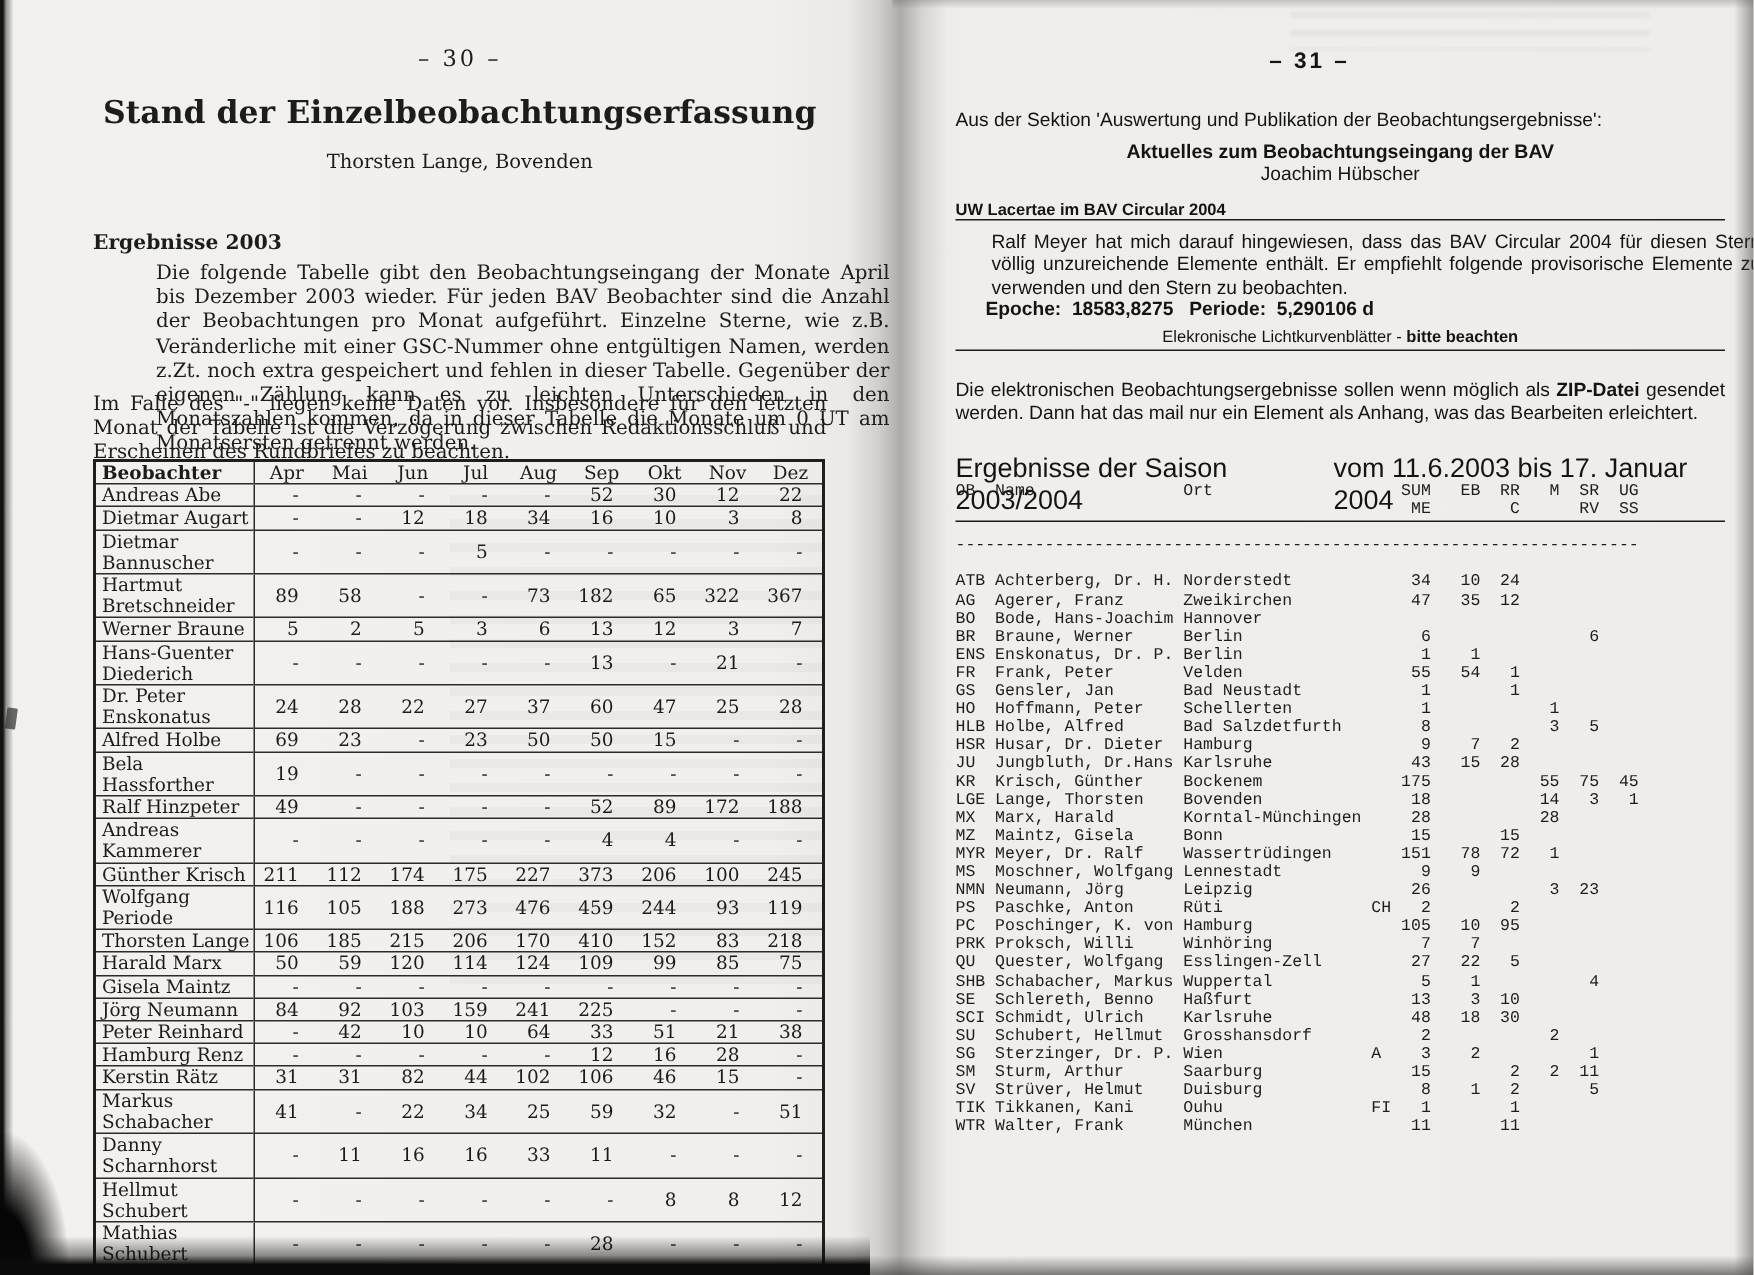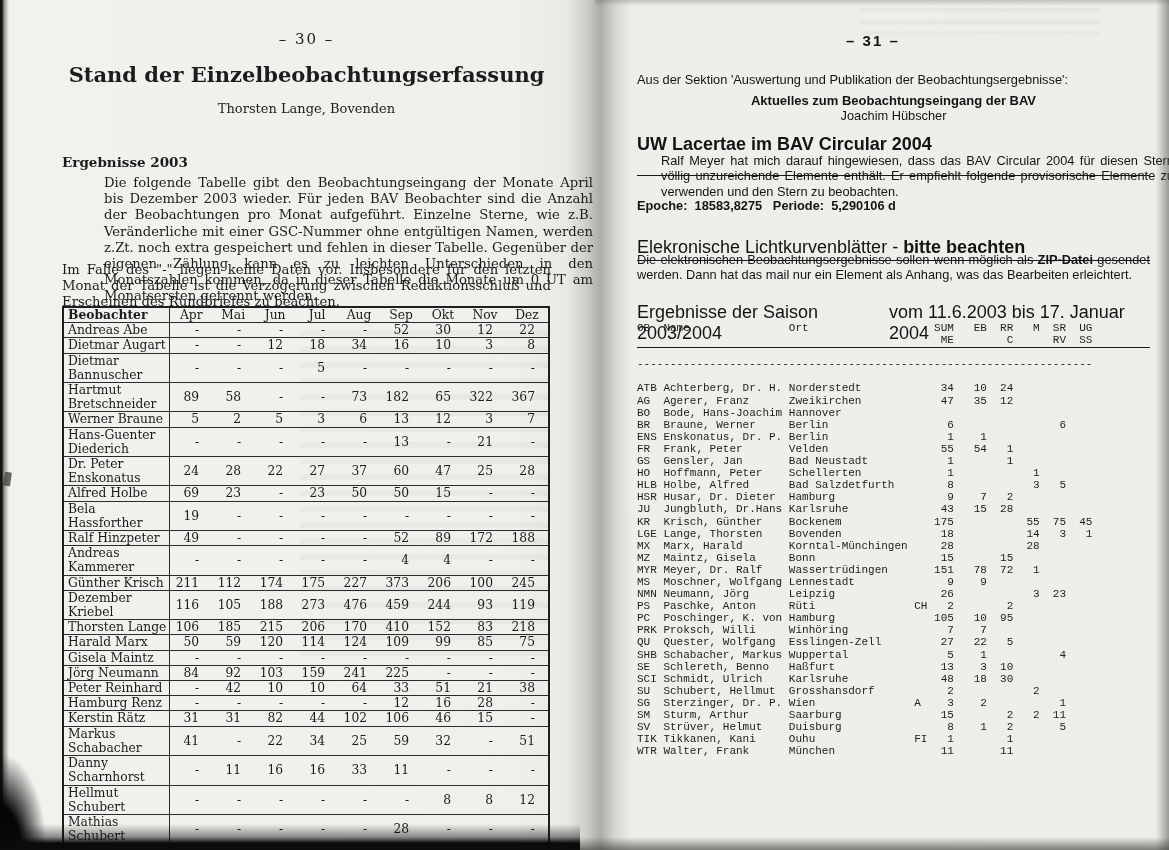--- a/index.html
+++ b/index.html
@@ -50,26 +50,26 @@
   table.obs td.mcol{text-align:right;padding-right:13px;width:40px;}
 
   
   .page-right{position:absolute;left:632px;top:0;width:523px;height:850px;
     color:#141414;font-family:"Liberation Sans",sans-serif;}
   .rp-content{position:absolute;left:5px;top:0;width:513px;}
   .rp-pageno{position:absolute;top:32px;width:92%;text-align:center;font-size:15px;font-weight:bold;letter-spacing:2px;}
   .rp-intro{position:absolute;top:72px;font-size:12.8px;}
   .rp-title{position:absolute;top:93px;width:100%;text-align:center;font-size:13px;font-weight:bold;}
   .rp-author{position:absolute;top:108px;width:100%;text-align:center;font-size:12.8px;}
-  .rule-head{border-bottom:1.6px solid #1a1a1a;padding-bottom:20px;font-size:18px;font-weight:bold;}
+  .rule-head{border-bottom:1.6px solid #1a1a1a;padding-bottom:0;font-size:11px;font-weight:bold;}
   .rp-uw-head{position:absolute;top:134px;width:100%;}
   .rp-uw-body{position:absolute;top:153px;width:100%;font-size:12.8px;line-height:15.4px;text-align:justify;margin-left:24px;}
-  .rp-elements{position:absolute;top:198px;font-size:12.8px;font-weight:bold;white-space:pre;}
-  .rp-zip-head{position:absolute;top:237px;width:100%;border-bottom:1.6px solid #1a1a1a;
-    padding-bottom:2px;font-size:18px;}
+  .rp-elements{position:absolute;top:198px;font-size:12.8px;font-weight:bold;white-space:pre;margin-left:20px;}
+  .rp-zip-head{position:absolute;top:219px;width:100%;border-bottom:1.6px solid #1a1a1a;
+    padding-bottom:2px;font-size:11px;text-align:center;}
   .rp-zip-body{position:absolute;top:252px;width:100%;font-size:12.8px;line-height:15.4px;text-align:justify;}
   .rp-season{position:absolute;top:302px;width:100%;display:flex;justify-content:space-between;
     border-bottom:1.6px solid #1a1a1a;padding-bottom:3px;font-size:18px;}
   .rp-mono{position:absolute;top:322px;width:100%;margin:0;
     font-family:"Liberation Mono",monospace;font-size:11px;line-height:12.1px;
     color:#1d1d1d;white-space:pre;}
   .b{font-weight:bold;}
 </style>
 </head>
 <body>
@@ -242,21 +242,21 @@
               <td class="mcol">112</td>
               <td class="mcol">174</td>
               <td class="mcol">175</td>
               <td class="mcol">227</td>
               <td class="mcol">373</td>
               <td class="mcol">206</td>
               <td class="mcol">100</td>
               <td class="mcol">245</td>
             </tr>
             <tr>
-              <td class="ncol">Dezember Kriebel</td>
+              <td class="ncol">Wolfgang Periode</td>
               <td class="mcol">116</td>
               <td class="mcol">105</td>
               <td class="mcol">188</td>
               <td class="mcol">273</td>
               <td class="mcol">476</td>
               <td class="mcol">459</td>
               <td class="mcol">244</td>
               <td class="mcol">93</td>
               <td class="mcol">119</td>
             </tr>

